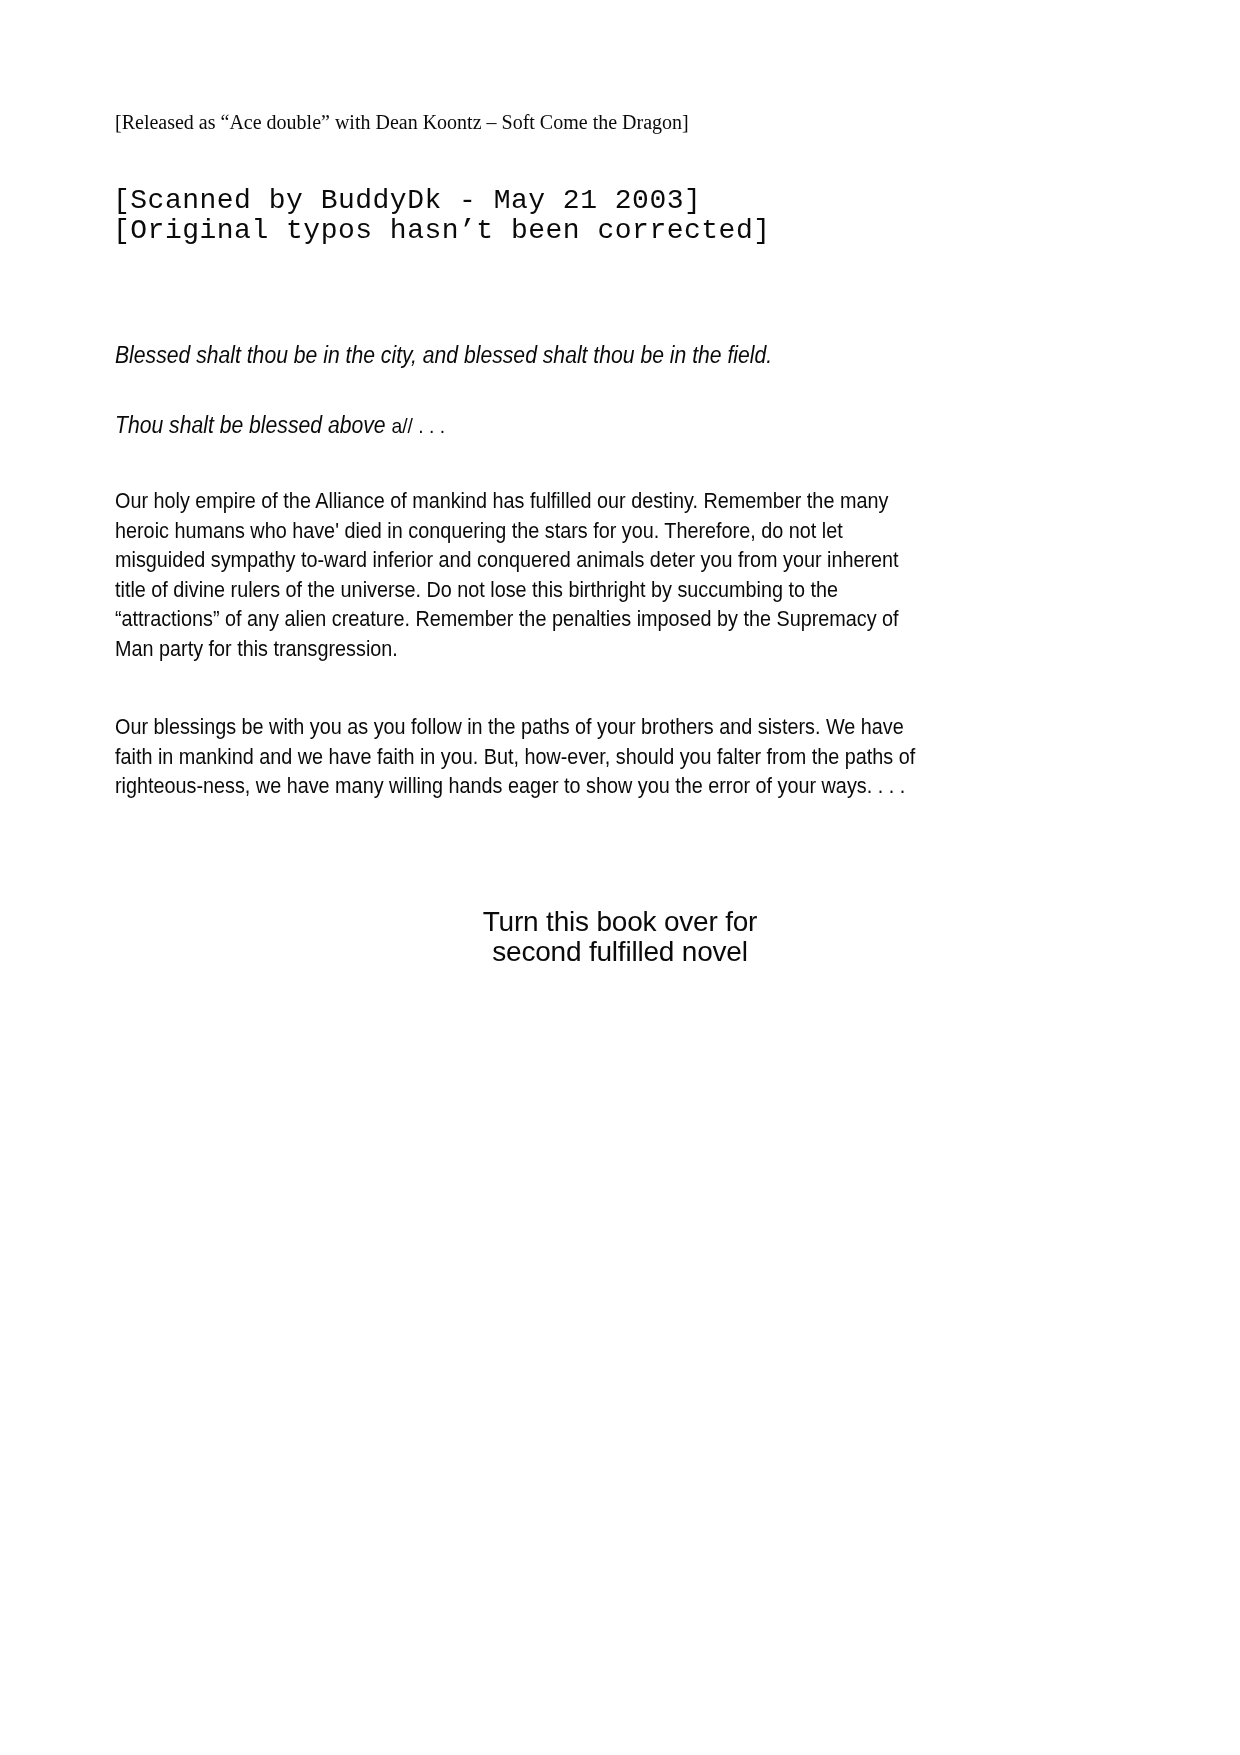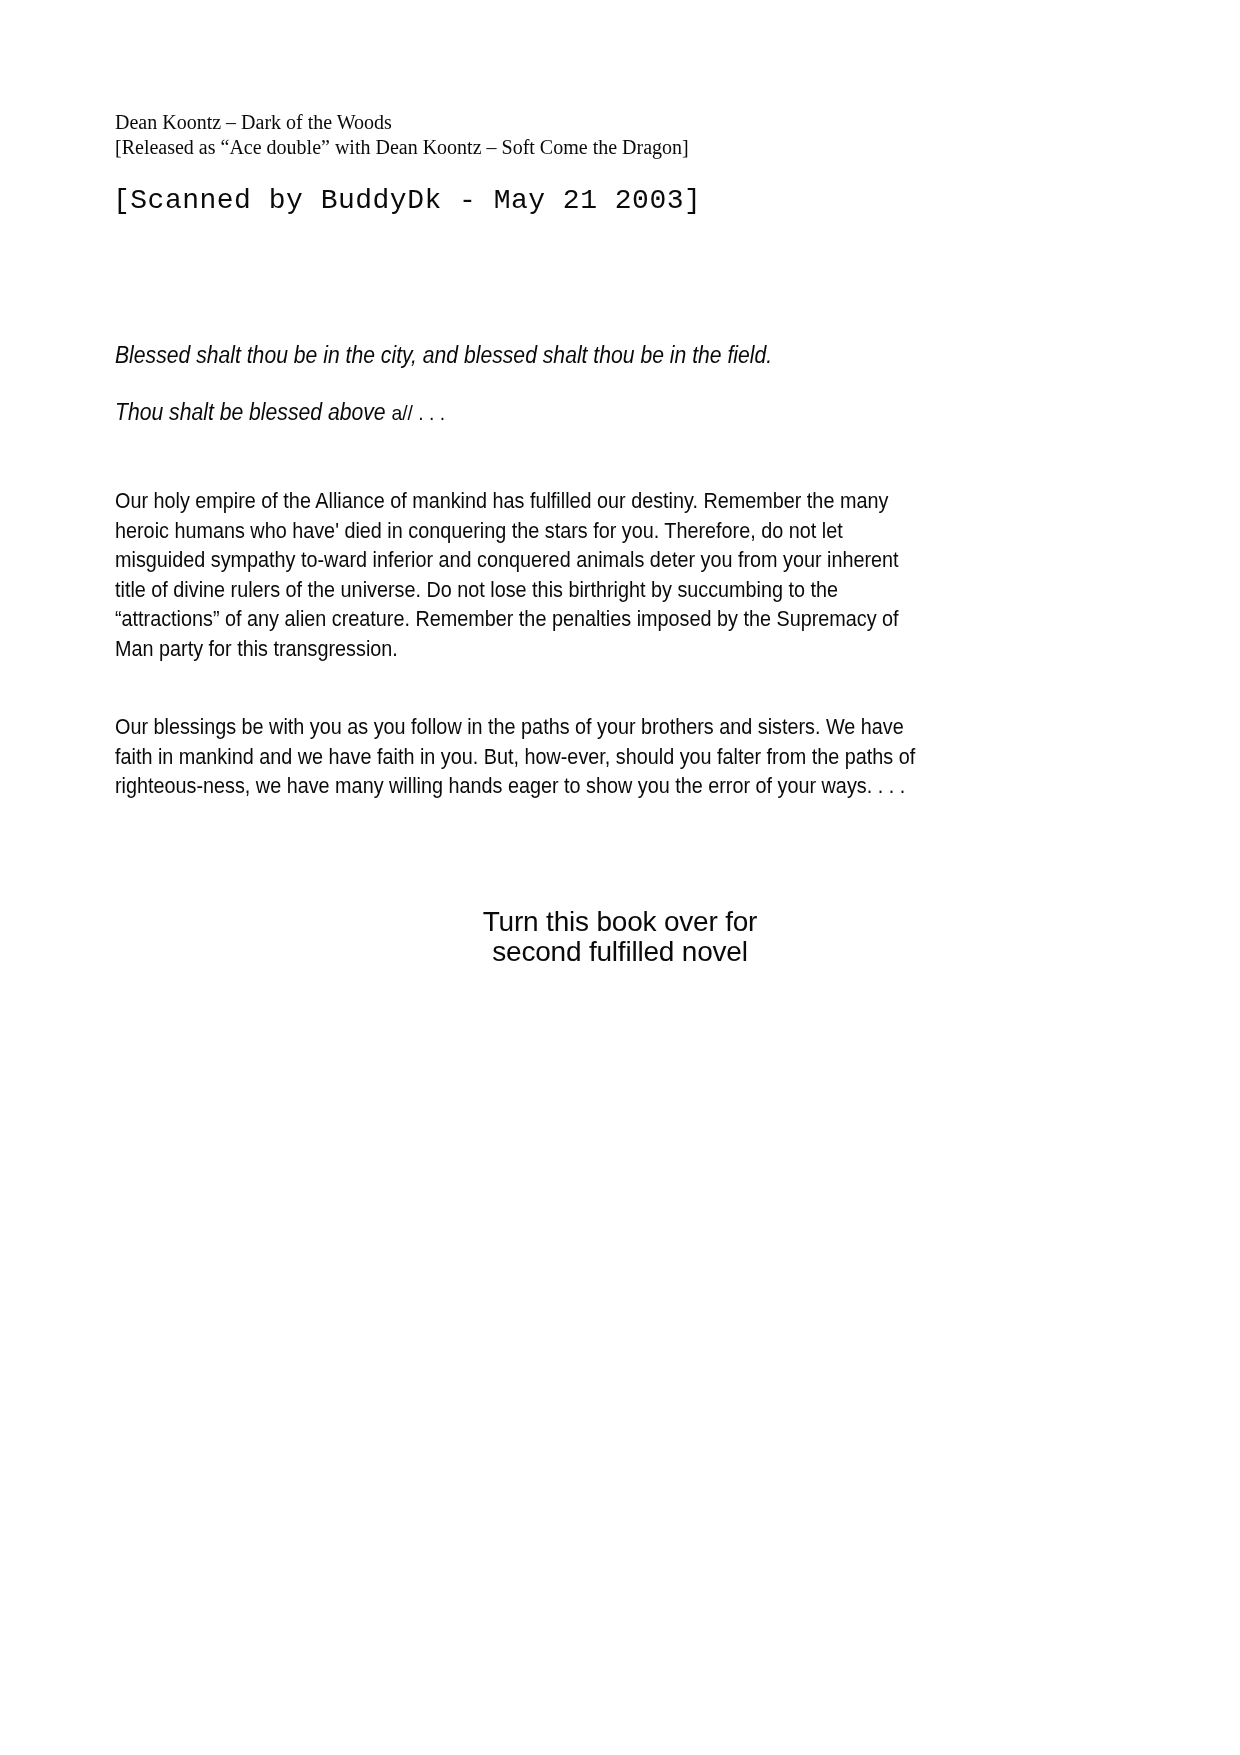--- a/index.html
+++ b/index.html
@@ -36,21 +36,21 @@
     letter-spacing: 0.5px;
   }
 
   .epigraph1 {
     left: 115px;
     top: 341px;
     text-align: center;
   }
   .epigraph2 {
     left: 115px;
-    top: 398px;
+    top: 411px;
   }
   .epigraph-text {
     font-family: "Liberation Sans", sans-serif;
     font-style: italic;
     font-size: 23px;
     line-height: 28px;
     white-space: nowrap;
     transform: scaleX(0.92);
     transform-origin: 0 0;
   }
@@ -81,26 +81,26 @@
     line-height: 30px;
     letter-spacing: -0.2px;
   }
 </style>
 </head>
 <body>
 
 <div class="page">
 
   <div class="abs header-block">
-    <div class="line">Dean Koontz – Dark of the Woods</div>
     <div class="line">[Released as “Ace double” with Dean Koontz – Soft Come the Dragon]</div>
   </div>
 
   <div class="abs scan-block">
     <div class="line">[Scanned by BuddyDk - May 21 2003]</div>
+    <div class="line">[Original typos hasn’t been corrected]</div>
   </div>
 
   <div class="abs epigraph1">
     <div class="epigraph-text">Blessed shalt thou be in the city, and blessed shalt thou be in the field.</div>
   </div>
 
   <div class="abs epigraph2">
     <div class="epigraph-text"><span>Thou shalt be blessed above </span><span class="epigraph-plain">a// . . .</span></div>
   </div>
 

